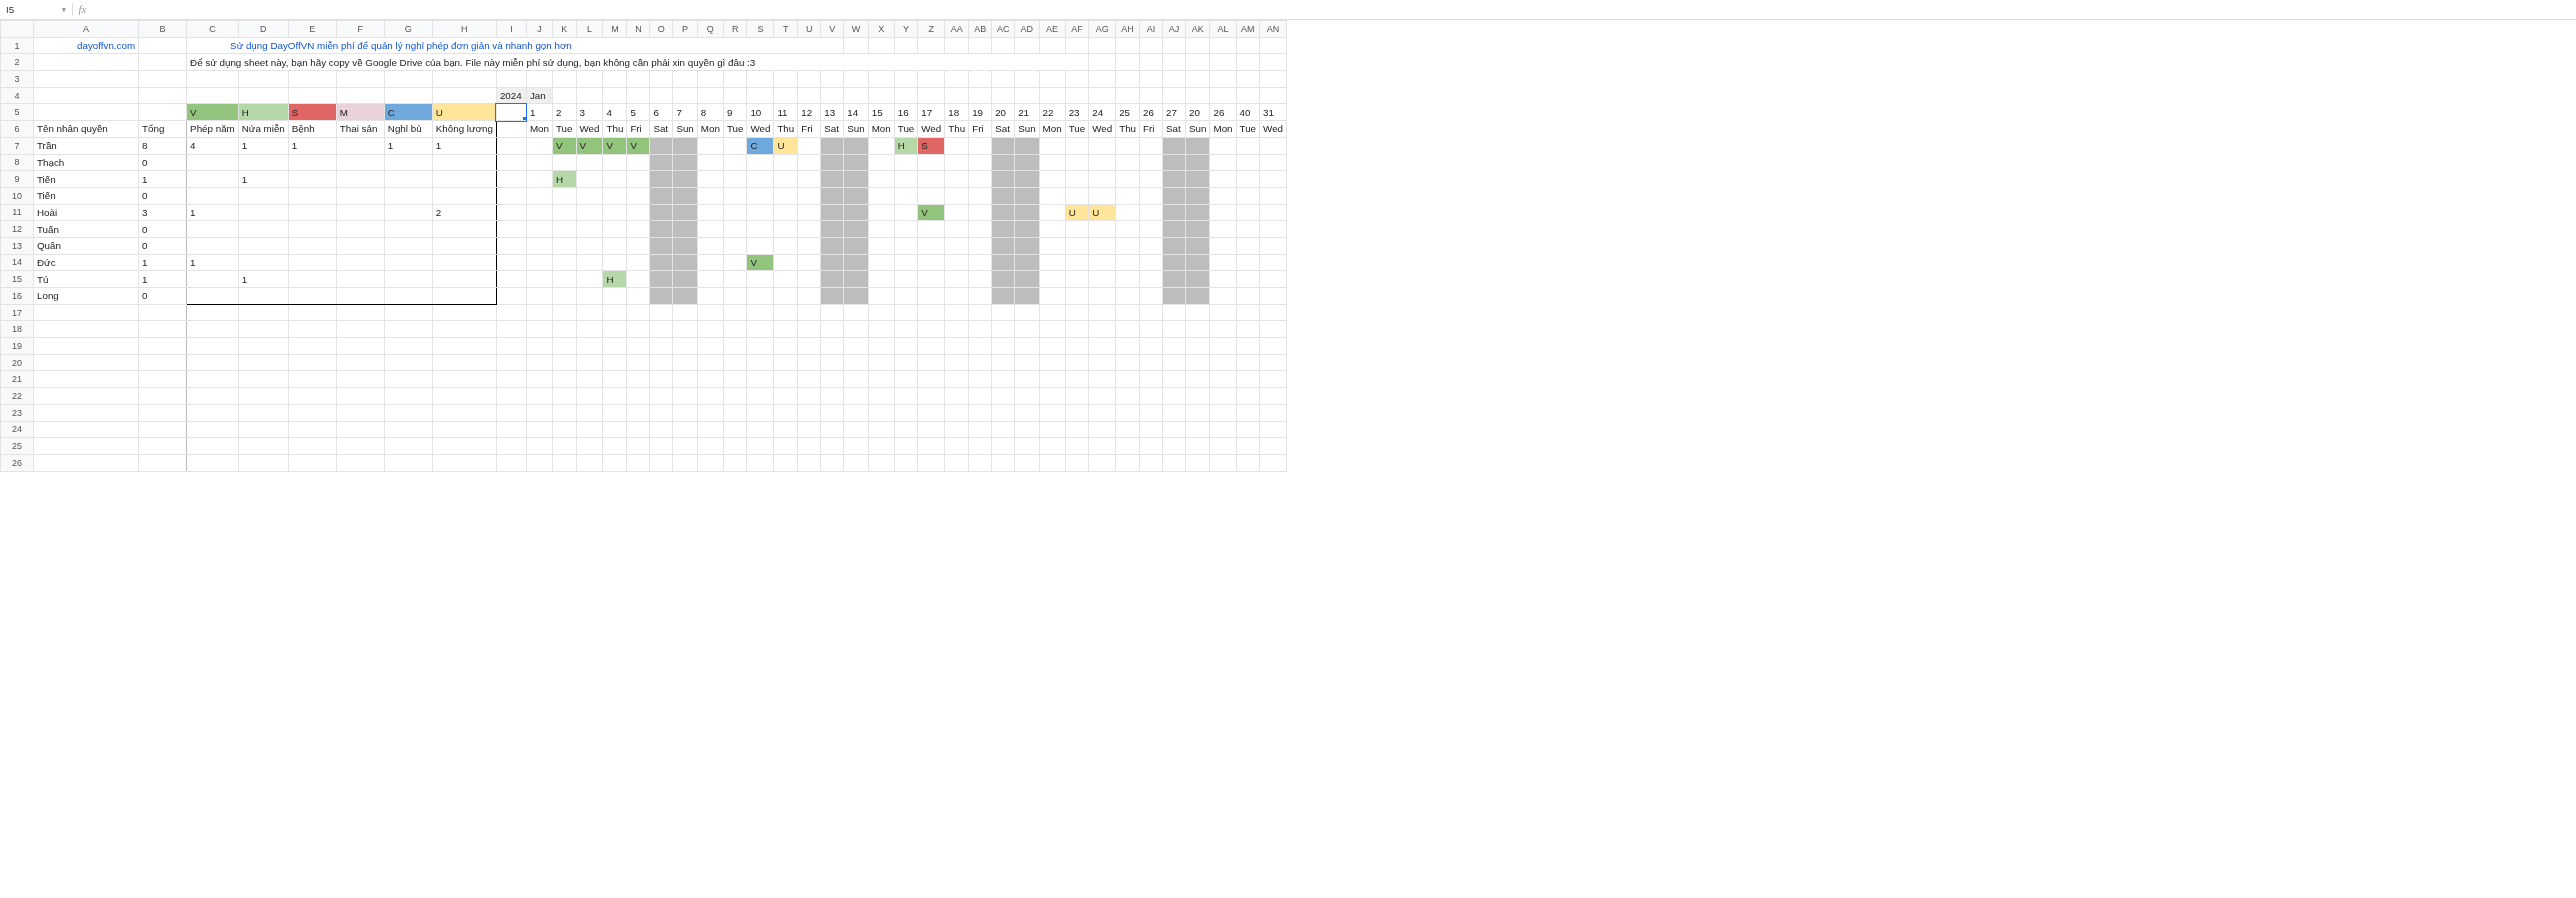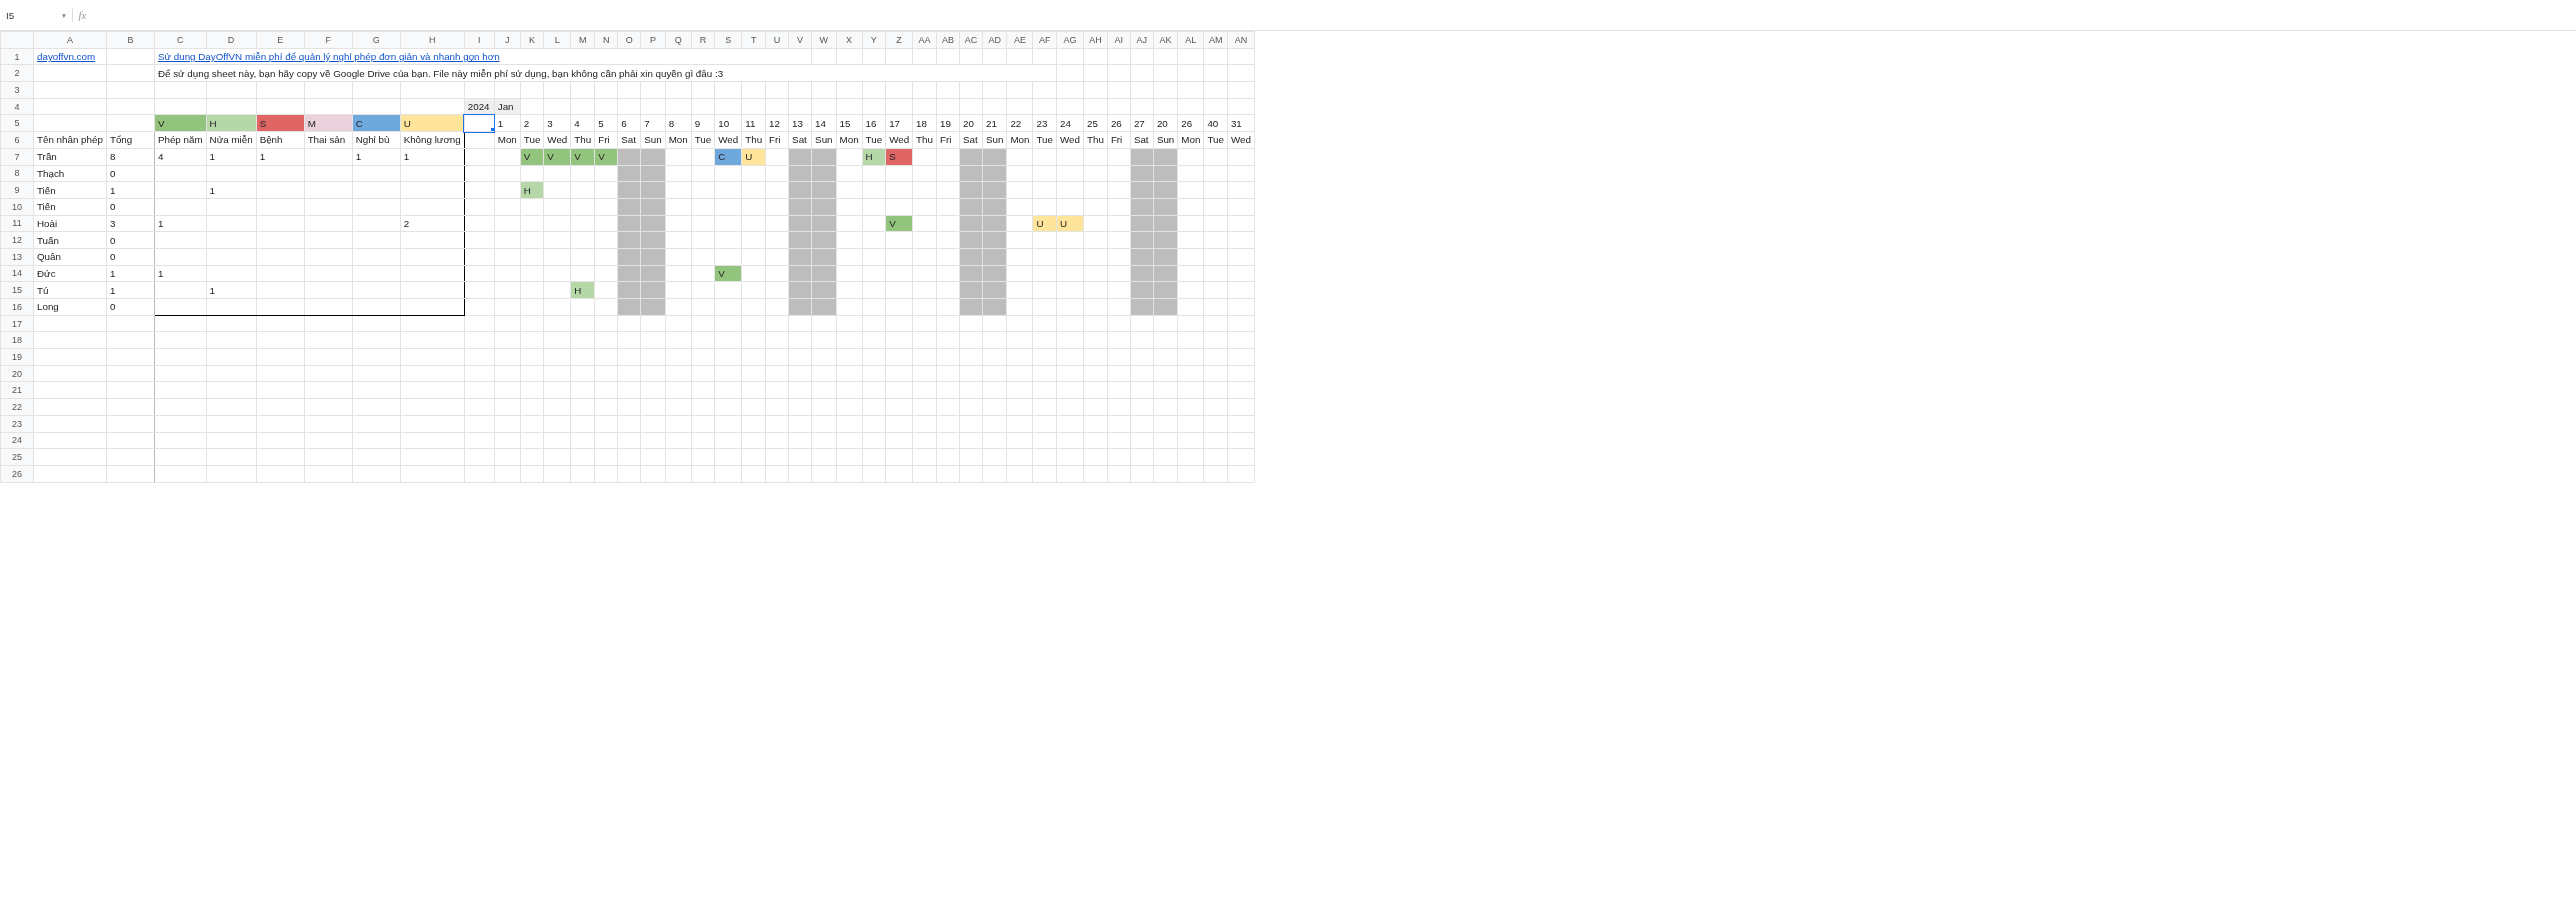--- a/index.html
+++ b/index.html
@@ -7,21 +7,21 @@
     margin: 0;
     font-family: Arial, sans-serif;
     font-size: 9.8px;
     color: #222;
     background: #fff;
     user-select: none;
   }
   .name-box-bar {
     display: flex;
     align-items: center;
-    height: 31px;
+    height: 20px;
     border-bottom: 0.8px solid #e0e0e0;
     padding-left: 3px;
     gap: 6px;
   }
   .name-box {
     width: 53px;
     height: 16.7px;
     font-size: 9.8px;
     padding: 0 3px;
     border: none;
@@ -85,21 +85,21 @@
     background: #d3e3fd;
     color: #0b57d0;
   }
   .corner {
     background: #f8f9fa;
     width: 33px;
     min-width: 33px;
   }
   .num { text-align: right; }
   .ctr { text-align: center; }
-  .link { color: #1155cc; text-decoration: underline; cursor: pointer; }
+  .link { color: #1155cc; cursor: pointer; margin-left: 40px; }
   .bg-v { background: #93c47d; text-align: center; }
   .bg-h { background: #b6d7a8; text-align: center; }
   .bg-s { background: #e06666; text-align: center; }
   .bg-m { background: #ead1dc; text-align: center; }
   .bg-c { background: #6fa8dc; text-align: center; }
   .bg-u { background: #ffe599; text-align: center; }
   .bg-grey { background: #bdbdbd; }
   .bg-yearmonth { background: #efefef; text-align: center; font-weight: bold; }
   .active-cell {
     outline: 1.5px solid #1a73e8;
@@ -384,21 +384,21 @@
           <td class="ctr">25</td>
           <td class="ctr">26</td>
           <td class="ctr">27</td>
           <td class="ctr">20</td>
           <td class="ctr">26</td>
           <td class="ctr">40</td>
           <td class="ctr">31</td>
         </tr>
         <tr>
           <th class="rowhead">6</th>
-          <td>Tên nhân phép</td>
+          <td>Tên nhân quyền</td>
           <td class="ctr thick-right">Tổng</td>
           <td>Phép năm</td>
           <td>Nửa miễn</td>
           <td>Bệnh</td>
           <td>Thai sản</td>
           <td>Nghỉ bù</td>
           <td style="border-right: 0.8px solid rgb(0, 0, 0);">Không lương</td>
           <td></td>
           <td class="ctr">Mon</td>
           <td class="ctr">Tue</td>

